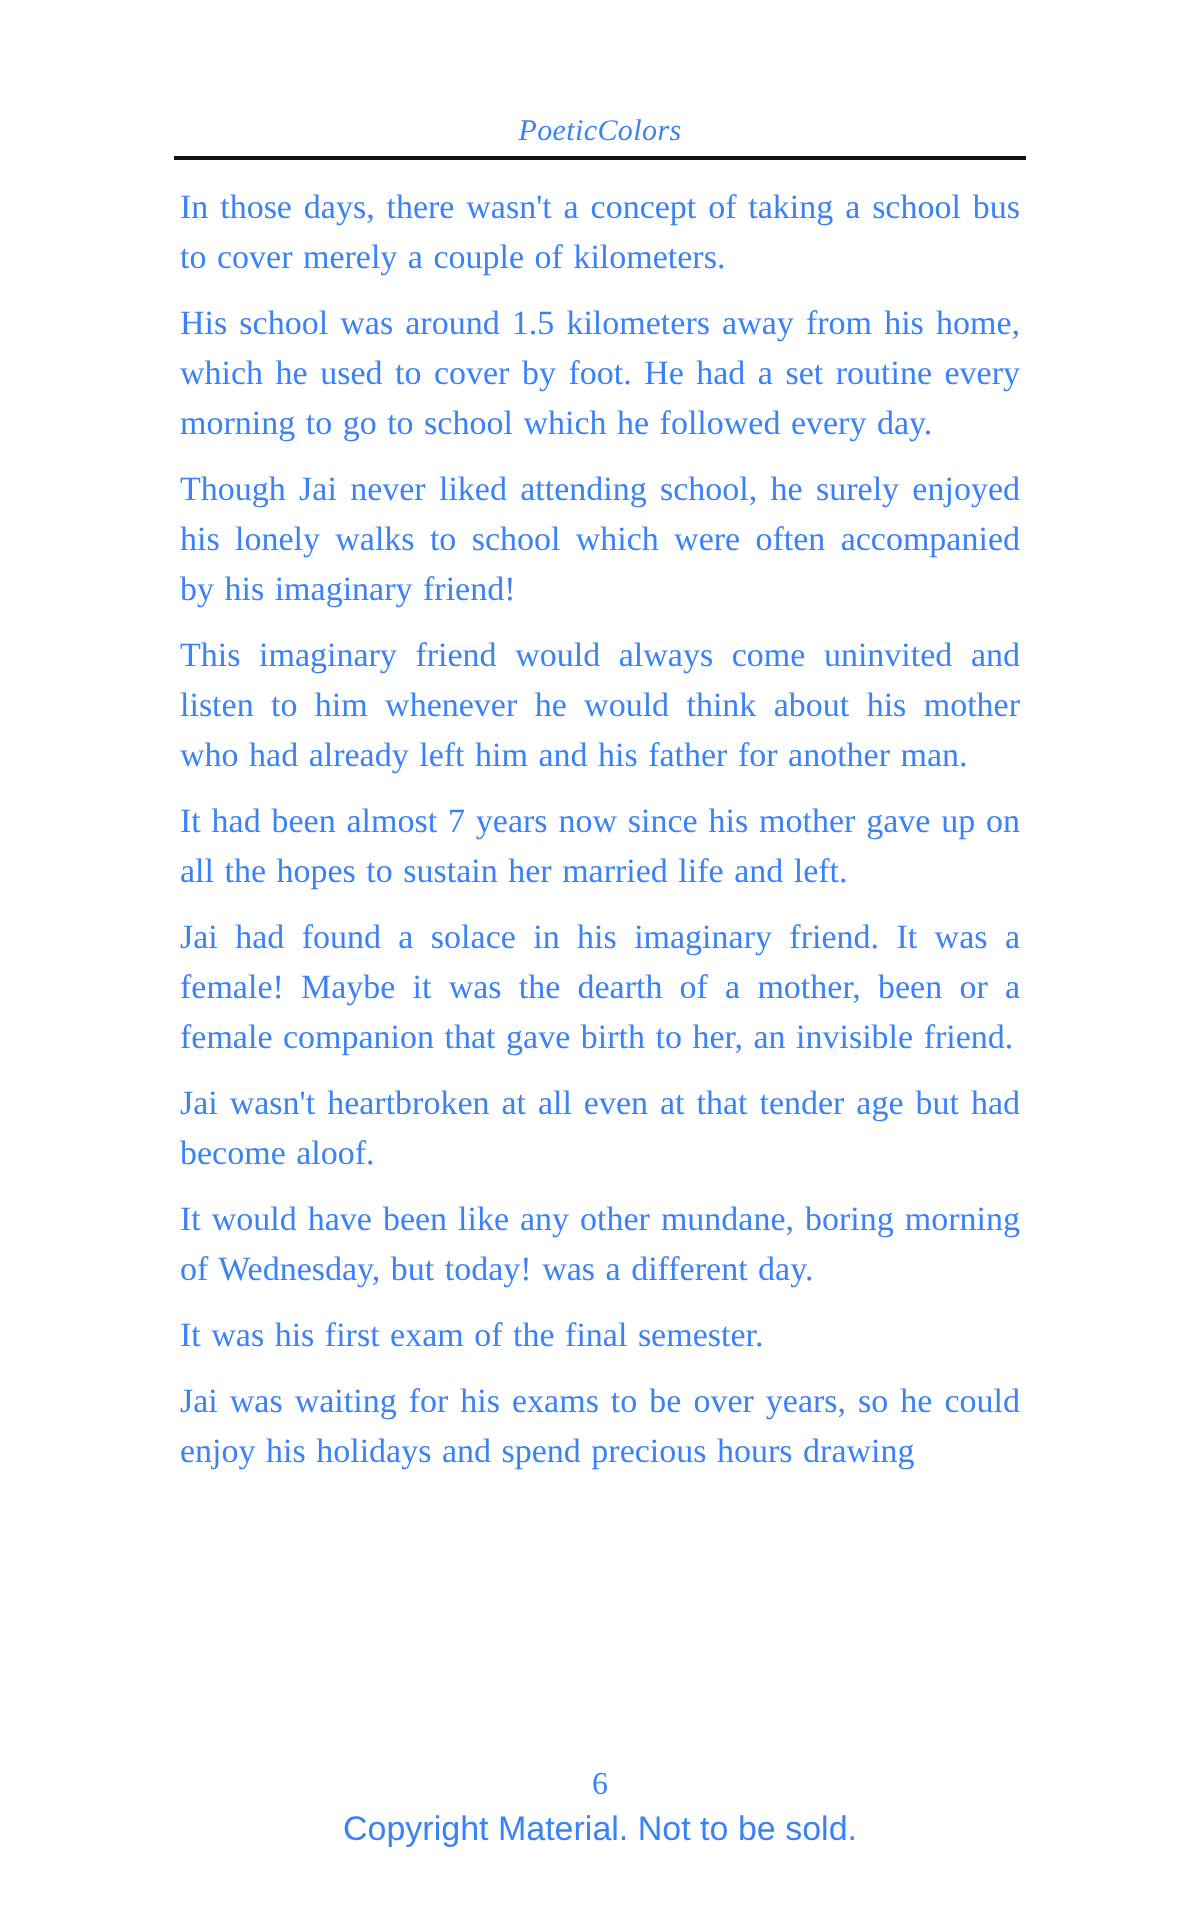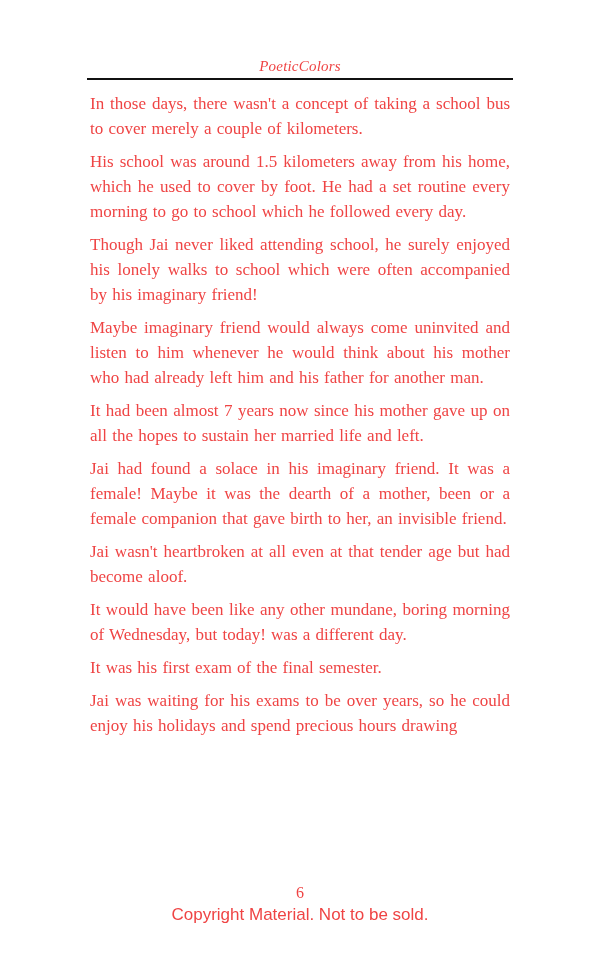--- a/index.html
+++ b/index.html
@@ -6,21 +6,21 @@
   body {
     width: 600px;
     height: 960px;
     background: #ffffff;
   }
   .page {
     position: relative;
     width: 600px;
     height: 960px;
     background: #ffffff;
-    color: #ef4444;
+    color: #3b82f6;
     font-family: "Liberation Serif", serif;
     box-sizing: border-box;
     overflow: hidden;
   }
   .running-head {
     padding-top: 57px;
     margin: 0 88px;
     text-align: center;
     font-style: italic;
     font-size: 15px;
@@ -68,21 +68,21 @@
   <div class="running-head">
     <span>PoeticColors</span>
   </div>
 
   <div class="head-rule"></div>
 
   <div class="body-text" id="paragraphs">
       <p class="para">In those days, there wasn't a concept of taking a school bus to cover merely a couple of kilometers.</p>
       <p class="para">His school was around 1.5 kilometers away from his home, which he used to cover by foot. He had a set routine every morning to go to school which he followed every day.</p>
       <p class="para">Though Jai never liked attending school, he surely enjoyed his lonely walks to school which were often accompanied by his imaginary friend!</p>
-      <p class="para">Maybe imaginary friend would always come uninvited and listen to him whenever he would think about his mother who had already left him and his father for another man.</p>
+      <p class="para">This imaginary friend would always come uninvited and listen to him whenever he would think about his mother who had already left him and his father for another man.</p>
       <p class="para">It had been almost 7 years now since his mother gave up on all the hopes to sustain her married life and left.</p>
       <p class="para">Jai had found a solace in his imaginary friend. It was a female! Maybe it was the dearth of a mother, been or a female companion that gave birth to her, an invisible friend.</p>
       <p class="para">Jai wasn't heartbroken at all even at that tender age but had become aloof.</p>
       <p class="para">It would have been like any other mundane, boring morning of Wednesday, but today! was a different day.</p>
       <p class="para">It was his first exam of the final semester.</p>
       <p class="para">Jai was waiting for his exams to be over years, so he could enjoy his holidays and spend precious hours drawing</p>
     </div>
 
   <div class="footer">
     <div class="page-number">6</div>

